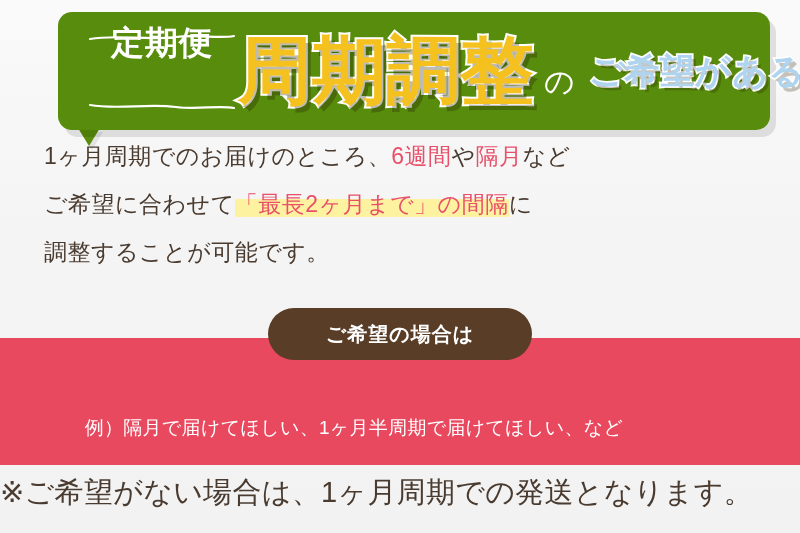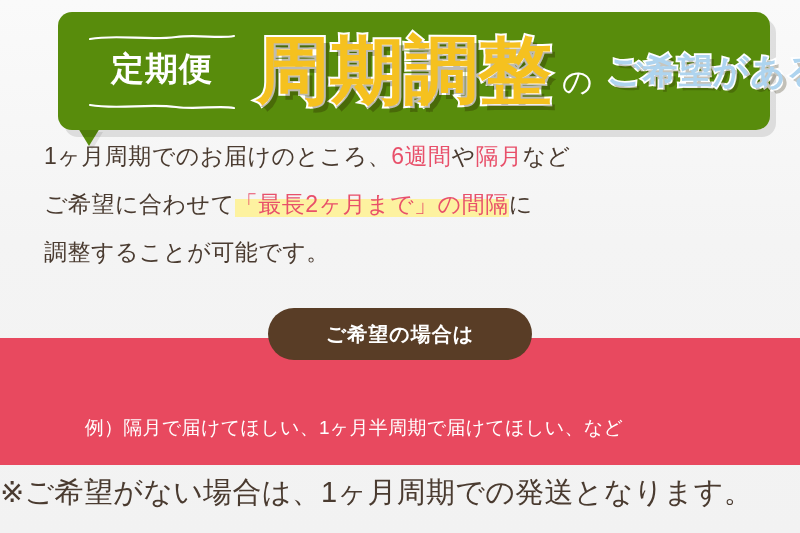--- a/index.html
+++ b/index.html
@@ -64,24 +64,22 @@
     align-items: center;
   }
 
   
   .teiki-block {
     position: relative;
     margin-left: 28px;
     width: 152px;
     height: 90px;
     display: flex;
-    align-items: center;
     justify-content: center;
     flex: 0 0 auto;
-    font-family: Liberation Mono, monospace;
   }
   .teiki-text {
     color: #ffffff;
     font-size: 33px;
     font-weight: 700;
     letter-spacing: 1px;
     line-height: 1;
     white-space: nowrap;
   }
   .wave {
@@ -91,21 +89,20 @@
     height: 8px;
     overflow: visible;
   }
   .wave.top { top: 8px; }
   .wave.bottom { bottom: 6px; }
   .wave svg { display: block; }
 
   
   .big-gold {
     flex: 0 0 auto;
-    margin-left: 18px;
     color: #f5c11f;
     font-size: 74px;
     font-weight: 700;
     line-height: 1;
     letter-spacing: 0px;
     white-space: nowrap;
     -webkit-text-stroke: 4px #ffffff;
     paint-order: stroke fill;
     text-shadow: 5px 6px 0 rgba(40,30,0,0.30);
   }

